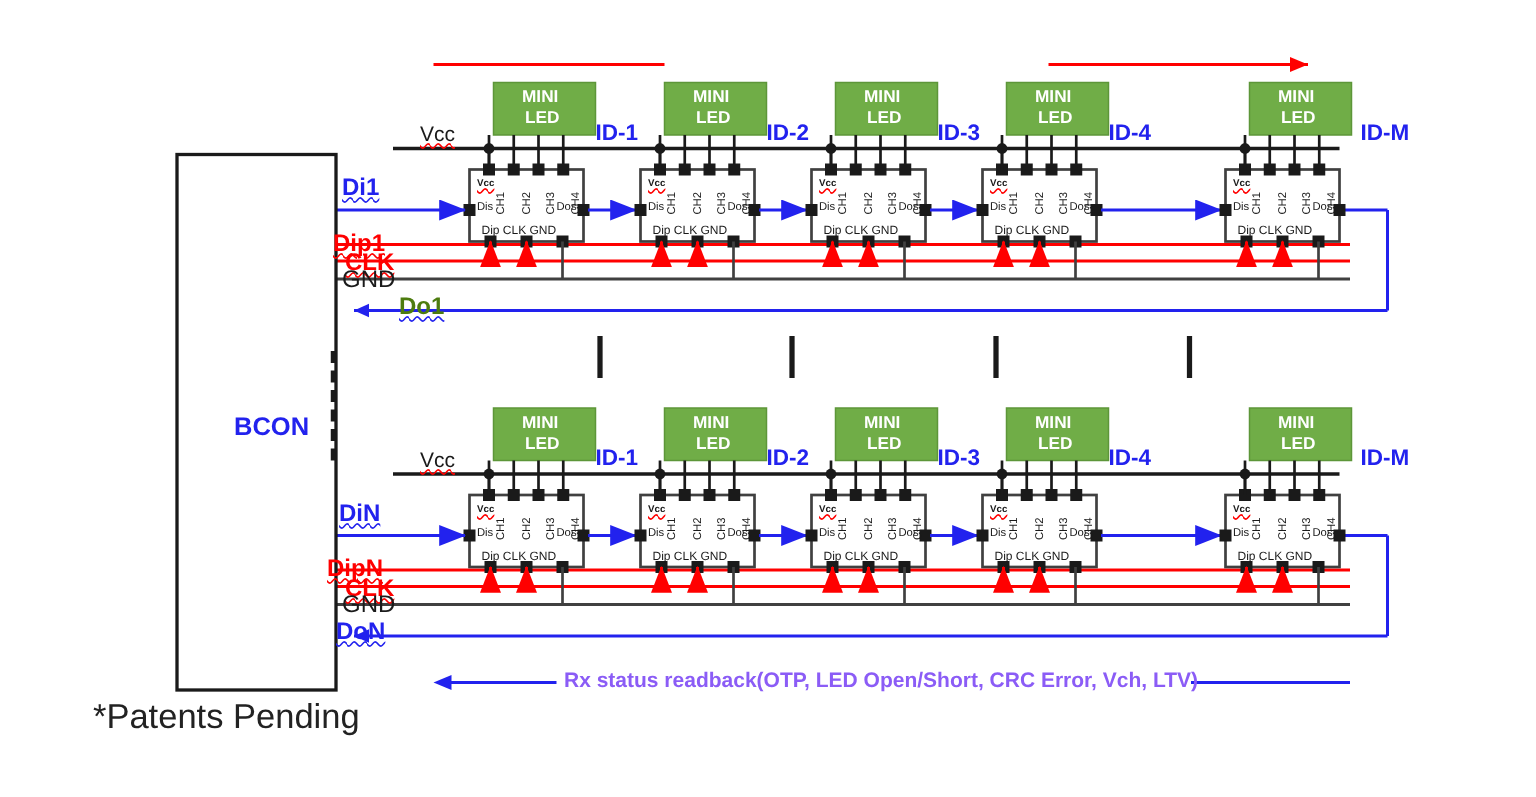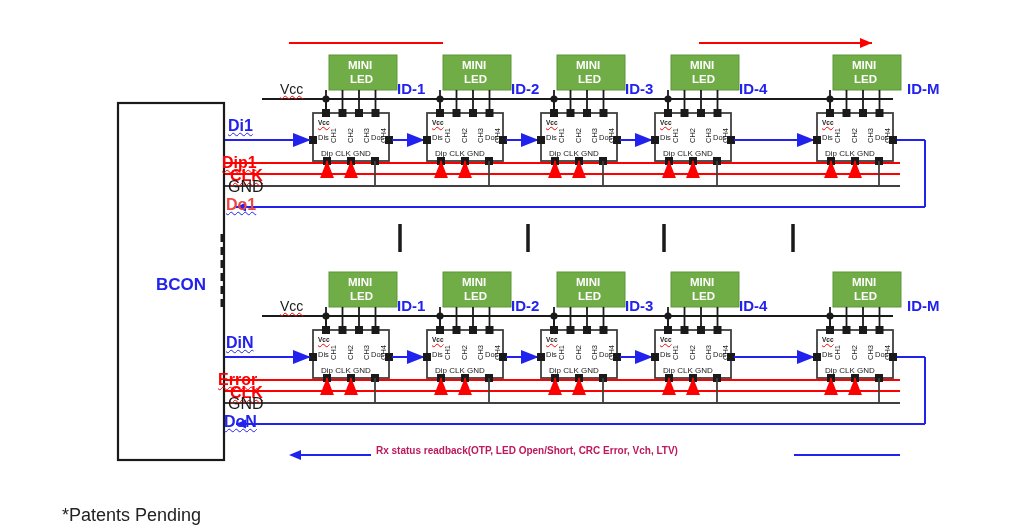--- a/index.html
+++ b/index.html
@@ -386,29 +386,29 @@
       <div class="lbl" style="left: 875px; top: 351px; font-size: 7.5px; color: rgb(26, 26, 26);">Dos</div>
       <div class="lbl" style="left: 825px; top: 367px; font-size: 8px; color: rgb(26, 26, 26);">Dip CLK GND</div>
       <div class="lbl" style="left: 834px; top: 360px; font-size: 7.5px; color: rgb(26, 26, 26); transform: rotate(-90deg); transform-origin: left top;">CH1</div>
       <div class="lbl" style="left: 850.5px; top: 360px; font-size: 7.5px; color: rgb(26, 26, 26); transform: rotate(-90deg); transform-origin: left top;">CH2</div>
       <div class="lbl" style="left: 867px; top: 360px; font-size: 7.5px; color: rgb(26, 26, 26); transform: rotate(-90deg); transform-origin: left top;">CH3</div>
       <div class="lbl" style="left: 883.5px; top: 360px; font-size: 7.5px; color: rgb(26, 26, 26); transform: rotate(-90deg); transform-origin: left top;">CH4</div>
       <div class="lbl" style="left: 228px; top: 118px; font-size: 16px; color: rgb(34, 34, 238); font-weight: bold; text-decoration: underline 1px wavy rgb(34, 34, 238);">Di1</div>
       <div class="lbl" style="left: 222px; top: 155px; font-size: 16px; color: rgb(255, 0, 0); font-weight: bold; text-decoration: underline 1px wavy rgb(255, 0, 0);">Dip1</div>
       <div class="lbl" style="left: 230px; top: 168px; font-size: 16px; color: rgb(255, 0, 0); font-weight: bold; text-decoration: underline 1px wavy rgb(255, 0, 0);">CLK</div>
       <div class="lbl" style="left: 228px; top: 179px; font-size: 16px; color: rgb(26, 26, 26);">GND</div>
-      <div class="lbl" style="left: 226px; top: 197px; font-size: 16px; color: #ef4444; font-weight: bold; text-decoration: underline 1px wavy rgb(34, 34, 238);">Do1</div>
+      <div class="lbl" style="left: 226px; top: 197px; font-size: 16px; color: #4d7c0f; font-weight: bold; text-decoration: underline 1px wavy rgb(34, 34, 238); padding-left: 40px;">Do1</div>
       <div class="lbl" style="left: 226px; top: 335px; font-size: 16px; color: rgb(34, 34, 238); font-weight: bold; text-decoration: underline 1px wavy rgb(34, 34, 238);">DiN</div>
-      <div class="lbl" style="left: 218px; top: 372px; font-size: 16px; color: rgb(255, 0, 0); font-weight: bold; text-decoration: underline 1px wavy rgb(255, 0, 0);">Error</div>
+      <div class="lbl" style="left: 218px; top: 372px; font-size: 16px; color: rgb(255, 0, 0); font-weight: bold; text-decoration: underline 1px wavy rgb(255, 0, 0);">DipN</div>
       <div class="lbl" style="left: 230px; top: 385px; font-size: 16px; color: rgb(255, 0, 0); font-weight: bold; text-decoration: underline 1px wavy rgb(255, 0, 0);">CLK</div>
       <div class="lbl" style="left: 228px; top: 396px; font-size: 16px; color: rgb(26, 26, 26);">GND</div>
       <div class="lbl" style="left: 224px; top: 414px; font-size: 16px; color: rgb(34, 34, 238); font-weight: bold; text-decoration: underline 1px wavy rgb(34, 34, 238);">DoN</div>
     </div>
 
 
-  <div class="lbl" style="left:376px;top:446px;font-size:10px;font-weight:bold;color:#be185d;
+  <div class="lbl" style="left:376px;top:446px;font-size:14px;font-weight:bold;color:#8b5cf6;
               text-decoration:none;">Rx status readback(OTP, LED Open/Short, CRC Error, Vch, LTV)</div>
 
-  <div class="lbl" style="left:62px;top:506px;font-size:18px;color:#222;">*Patents Pending</div>
+  <div class="lbl" style="left:62px;top:466px;font-size:23px;color:#222;">*Patents Pending</div>
 
   <div class="lbl" style="left:156px;top:276px;font-size:17px;font-weight:bold;color:#2222ee;">BCON</div>
 
 </div>
 
 </body></html>

